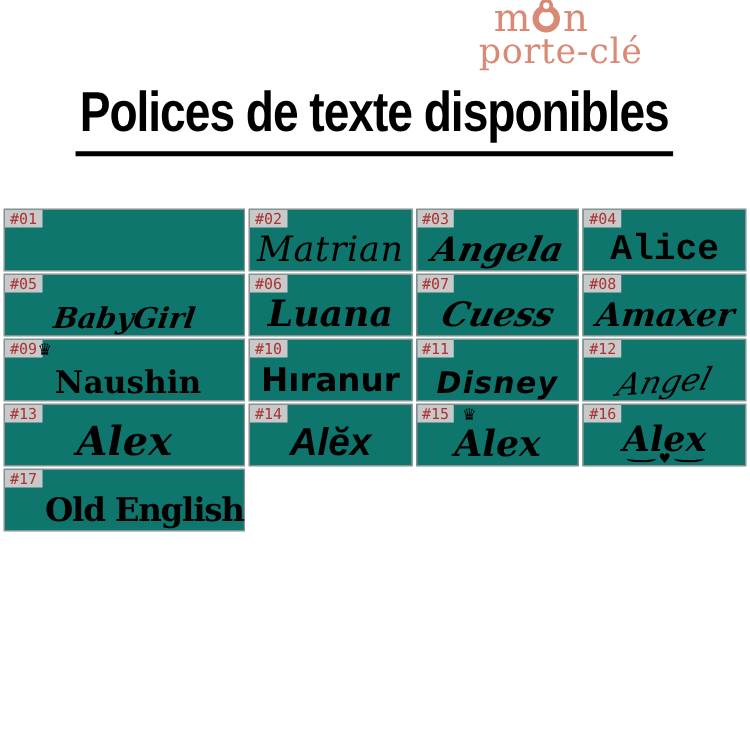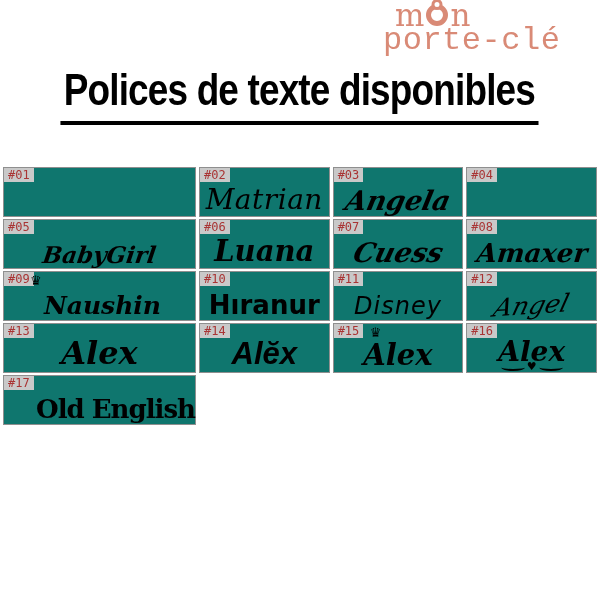--- a/index.html
+++ b/index.html
@@ -9,21 +9,21 @@
     --cell-border:#8f8f8f;
   }
   html,body{margin:0;padding:0;background:#fff;}
   .canvas{position:relative;width:600px;height:600px;background:#fff;overflow:hidden;
           font-family:"Liberation Sans",sans-serif;}
 
   
   .logo{position:absolute;top:2px;left:383px;color:var(--accent);
         font-family:"DejaVu Serif",serif;line-height:26px;}
   .logo .l1{font-size:31px;padding-left:12px;display:flex;align-items:flex-end;}
-  .logo .l2{font-size:32px;letter-spacing:0.5px;font-family:Liberation Mono, monospace;}
+  .logo .l2{font-size:28px;letter-spacing:0.5px;}
   .ring{display:inline-block;width:12px;height:12px;border:5px solid var(--accent);
         border-radius:50%;position:relative;margin:0 2px 2px 2px;}
   .ring::after{content:"";position:absolute;width:5px;height:5px;border:3px solid var(--accent);
         border-radius:50%;left:50%;transform:translateX(-50%);top:-10px;background:#fff;}
 
   
   .title-wrap{position:absolute;top:64px;left:8px;width:100%;text-align:left;}
   .title-text{display:inline-block;font-family:"Liberation Sans",sans-serif;font-weight:bold;
         font-size:45px;letter-spacing:-1px;color:#000;transform:scaleX(0.82);
         border-bottom:4px solid #000;padding:0 4px 5px;}
@@ -40,23 +40,23 @@
 
   
   .s1 {font-family:"DejaVu Serif",serif;font-weight:bold;font-style:italic;font-size:30px;}
   .s2 {font-family:"DejaVu Serif",serif;font-weight:normal;font-style:italic;font-size:28px;letter-spacing:.5px;}
   .s3 {font-family:"DejaVu Serif",serif;font-weight:bold;font-style:italic;font-size:27px;transform:skewX(-12deg);}
   .s4 {font-family:"Liberation Mono",monospace;font-weight:bold;font-size:29px;}
   .s5 {font-family:"DejaVu Serif",serif;font-weight:bold;font-style:italic;font-size:23px;transform:skewX(-8deg);}
   .s6 {font-family:"DejaVu Serif",serif;font-weight:bold;font-style:italic;font-size:29px;}
   .s7 {font-family:"DejaVu Serif",serif;font-weight:bold;font-style:italic;font-size:27px;transform:skewX(-14deg);}
   .s8 {font-family:"DejaVu Serif",serif;font-weight:bold;font-style:italic;font-size:26px;transform:skewX(-6deg);}
-  .s9 {font-family:"DejaVu Serif",serif;font-weight:bold;font-style:italic;font-size:25px;padding-left:6px;}
+  .s9 {font-family:"DejaVu Serif",serif;font-weight:bold;font-size:25px;padding-left:6px;}
   .s10{font-family:"DejaVu Sans",sans-serif;font-weight:bold;font-size:26px;}
-  .s11{font-family:"DejaVu Sans",sans-serif;font-weight:normal;font-style:italic;font-size:24px;letter-spacing:1px;}
+  .s11{font-family:"DejaVu Sans",sans-serif;font-weight:bold;font-style:italic;font-size:24px;letter-spacing:1px;}
   .s12{font-family:"DejaVu Serif",serif;font-style:italic;font-size:25px;transform:skewX(-18deg) rotate(-4deg);}
   .s13{font-family:"DejaVu Serif",serif;font-weight:bold;font-style:italic;font-size:32px;}
   .s14{font-family:Liberation Sans, sans-serif;font-weight:bold;font-style:italic;font-size:31px;}
   .s15{font-family:"DejaVu Serif",serif;font-weight:bold;font-style:italic;font-size:29px;}
   .s16{font-family:"DejaVu Serif",serif;font-weight:bold;font-style:italic;font-size:28px;position:relative;top:-4px;}
   .s17{font-family:"DejaVu Serif",serif;font-weight:bold;font-size:26px;letter-spacing:-1px;margin-left:32px;}
 
   .crown{position:absolute;font-size:13px;line-height:13px;color:#000;
          font-family:"DejaVu Sans",sans-serif;}
   .crown-9 {top:2px;left:26px;}
@@ -97,20 +97,21 @@
       <span class="sample s2">Matrian</span>
     </div>
 
     <div class="cell">
       <span class="badge">#03</span>
       <span class="sample s3">Angela</span>
     </div>
 
     <div class="cell">
       <span class="badge">#04</span>
+      <span class="sample s4">Alice</span>
     </div>
 
     <div class="cell">
       <span class="badge">#05</span>
       <span class="sample s5">BabyGirl</span>
     </div>
 
     <div class="cell">
       <span class="badge">#06</span>
       <span class="sample s6">Luana</span>

